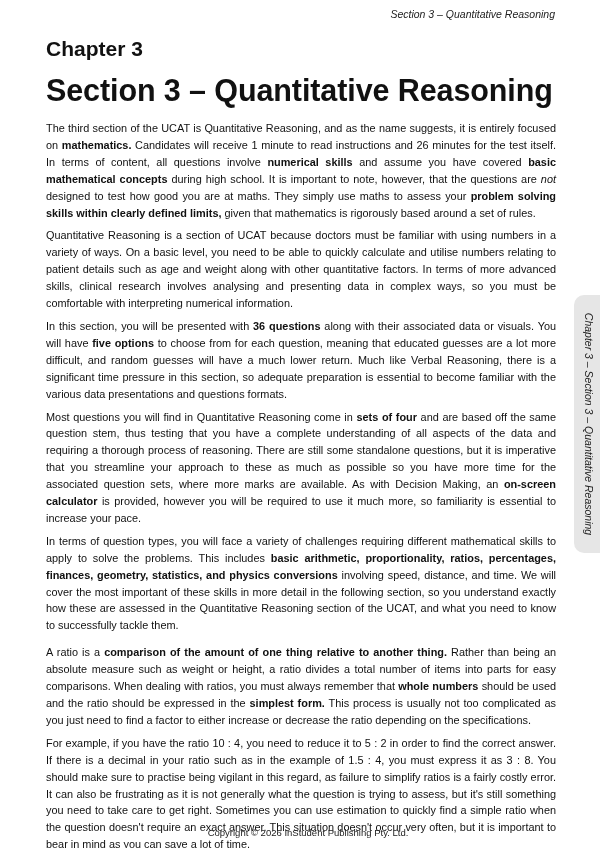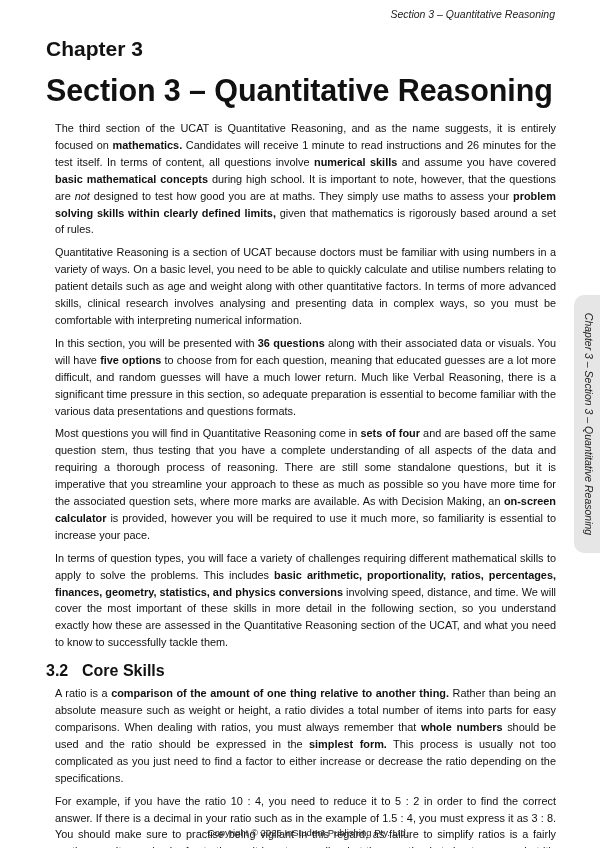--- a/index.html
+++ b/index.html
@@ -25,21 +25,21 @@
   h2 {
     font-size: 16px; font-weight: bold; margin: 0 0 4px 0; line-height: 20px;
   }
   h3 {
     font-size: 14px; font-weight: bold; margin: 0 0 4px 0; line-height: 18px;
   }
   h2 .num, h3 .num { display: inline-block; }
   h2 .num { width: 36px; }
   h3 .num { width: 42px; }
   p {
-    font-size: 10.9px; line-height: 16.9px; margin: 0 0 6px 9px;
+    font-size: 10.9px; line-height: 16.9px; margin: 0 0 6px 0;
     text-align: justify;
   }
   p b { font-weight: bold; }
   .side-tab {
     position: absolute; left: 574px; top: 295px; width: 30px; height: 258px;
     background: #e6e6e6; border-radius: 10px 0 0 10px;
   }
   .side-tab span {
     position: absolute; left: 50%; top: 50%;
     transform: translate(-50%, -50%) rotate(90deg);
@@ -65,23 +65,20 @@
 <div class="content">
   <section>
     <p>The third section of the UCAT is Quantitative Reasoning, and as the name suggests, it is entirely focused on <b>mathematics.</b> Candidates will receive 1 minute to read instructions and 26 minutes for the test itself. In terms of content, all questions involve <b>numerical skills</b> and assume you have covered <b>basic mathematical concepts</b> during high school.  It is important to note, however, that the questions are <i>not</i> designed to test how good you are at maths. They simply use maths to assess your <b>problem solving skills within clearly defined limits,</b> given that mathematics is rigorously based around a set of rules.</p>
     <p>Quantitative Reasoning is a section of UCAT because doctors must be familiar with using numbers in a variety of ways.  On a basic level, you need to be able to quickly calculate and utilise numbers relating to patient details such as age and weight along with other quantitative factors.  In terms of more advanced skills, clinical research involves analysing and presenting data in complex ways, so you must be comfortable with interpreting numerical information.</p>
     <p>In this section, you will be presented with <b>36 questions</b> along with their associated data or visuals.  You will have <b>five options</b> to choose from for each question, meaning that educated guesses are a lot more difficult, and random guesses will have a much lower return. Much like Verbal Reasoning, there is a significant time pressure in this section, so adequate preparation is essential to become familiar with the various data presentations and questions formats.</p>
     <p>Most questions you will find in Quantitative Reasoning come in <b>sets of four</b> and are based off the same question stem, thus testing that you have a complete understanding of all aspects of the data and requiring a thorough process of reasoning.  There are still some standalone questions, but it is imperative that you streamline your approach to these as much as possible so you have more time for the associated question sets, where more marks are available.  As with Decision Making, an <b>on-screen calculator</b> is provided, however you will be required to use it much more, so familiarity is essential to increase your pace.</p>
     <p style="margin-bottom:10px;">In terms of question types, you will face a variety of challenges requiring different mathematical skills to apply to solve the problems.  This includes <b>basic arithmetic, proportionality, ratios, percentages, finances, geometry, statistics, and physics conversions</b> involving speed, distance, and time.  We will cover the most important of these skills in more detail in the following section, so you understand exactly how these are assessed in the Quantitative Reasoning section of the UCAT, and what you need to know to successfully tackle them.</p>
   </section>
 
   <section>
-    <h2>
-      <span class="num">3.2</span><span>Core Skills</span>
-    </h2>
     <p>A ratio is a <b>comparison of the amount of one thing relative to another thing.</b>  Rather than being an absolute measure such as weight or height, a ratio divides a total number of items into parts for easy comparisons.  When dealing with ratios, you must always remember that <b>whole numbers</b> should be used and the ratio should be expressed in the <b>simplest form.</b>  This process is usually not too complicated as you just need to find a factor to either increase or decrease the ratio depending on the specifications.</p>
     <p>For example, if you have the ratio 10 : 4, you need to reduce it to 5 : 2 in order to find the correct answer.  If there is a decimal in your ratio such as in the example of 1.5 : 4, you must express it as 3 : 8.  You should make sure to practise being vigilant in this regard, as failure to simplify ratios is a fairly costly error.  It can also be frustrating as it is not generally what the question is trying to assess, but it's still something you need to take care to get right.  Sometimes you can use estimation to quickly find a simple ratio when the question doesn't require an exact answer.  This situation doesn't occur very often, but it is important to bear in mind as you can save a lot of time.</p>
   </section>
 </div>
 
 <div class="side-tab">
   <span>Chapter 3 – Section 3 – Quantitative Reasoning</span>
 </div>
 
 <div class="footer-copy">Copyright © 2026 InStudent Publishing Pty. Ltd.</div>

